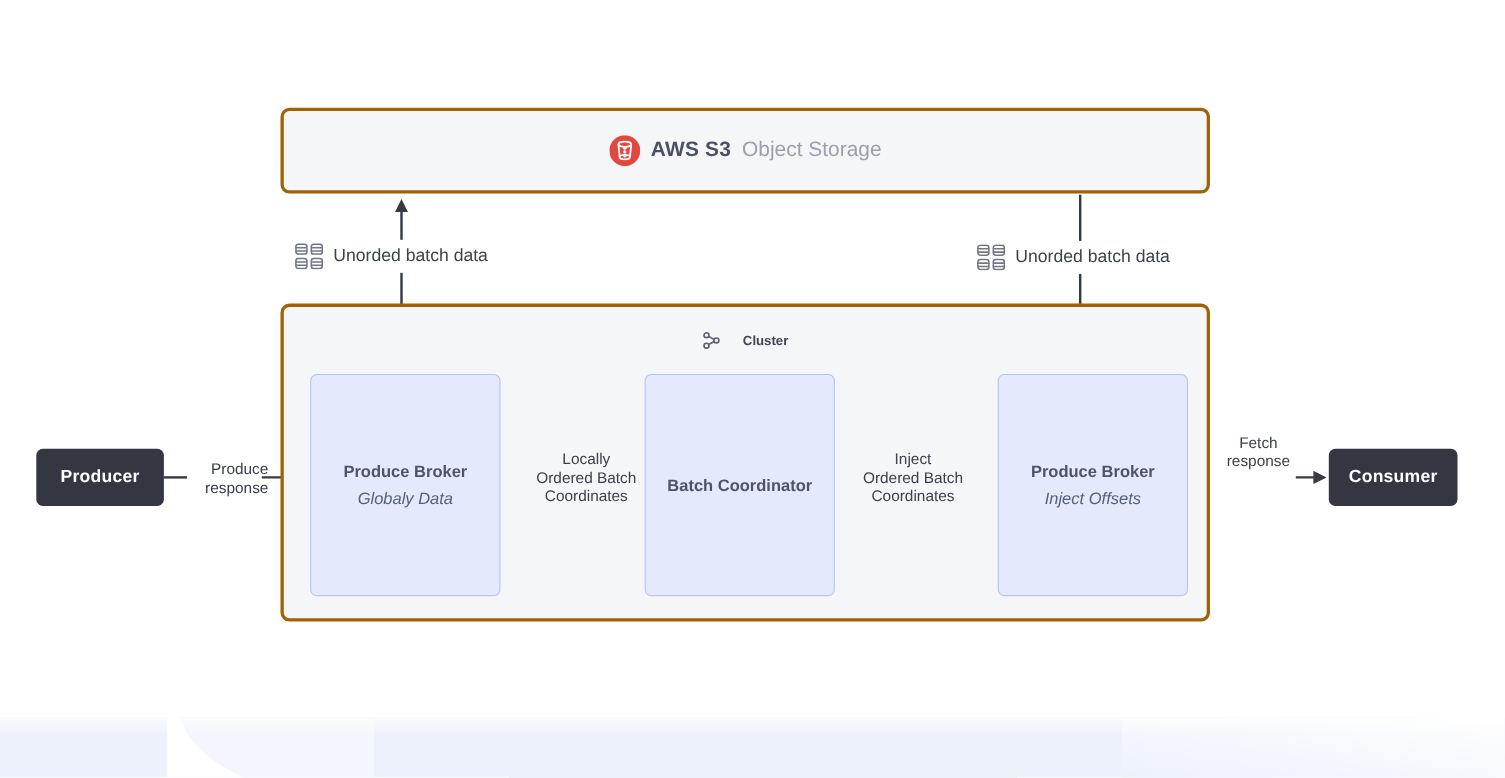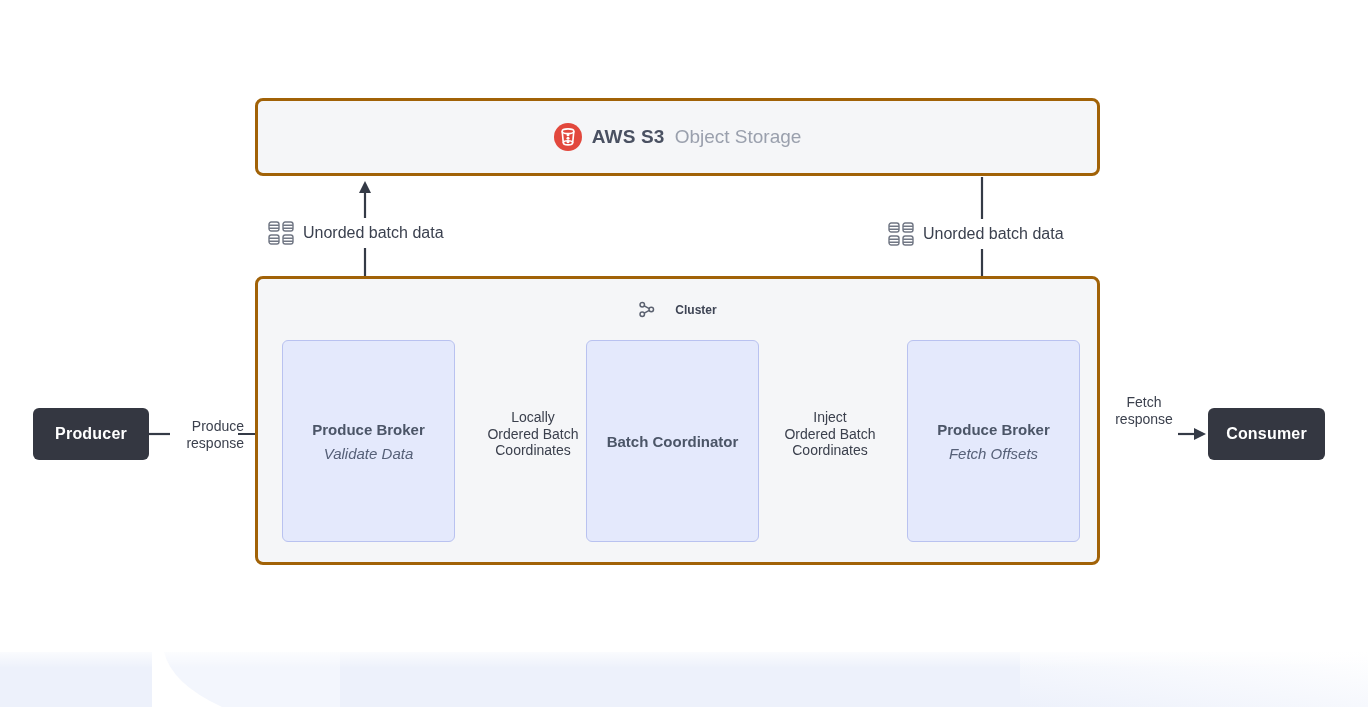--- a/index.html
+++ b/index.html
@@ -112,29 +112,29 @@
           <circle cx="12.5" cy="8" r="2.1"></circle>
           <path d="M5.9,4.6 L10.6,7.1"></path>
           <path d="M5.9,11.4 L10.6,8.9"></path>
         </g>
       </svg>
       <span>Cluster</span>
     </div>
 
     <div class="inner-box box1">
       <div class="node-title">Produce Broker</div>
-      <div class="node-subtitle">Validate Data</div>
+      <div class="node-subtitle">Globaly Data</div>
     </div>
     <div class="inner-box box2">
       <div class="node-title">Batch Coordinator</div>
 
     </div>
     <div class="inner-box box3">
       <div class="node-title">Produce Broker</div>
-      <div class="node-subtitle">Fetch Offsets</div>
+      <div class="node-subtitle">Inject Offsets</div>
     </div>
   </div>
 
   <div class="dark-node producer">Producer</div>
   <div class="dark-node consumer">Consumer</div>
 
   <div class="edge-label produce-request">
     <span>Produce</span>
     <span>response</span>
   </div>

